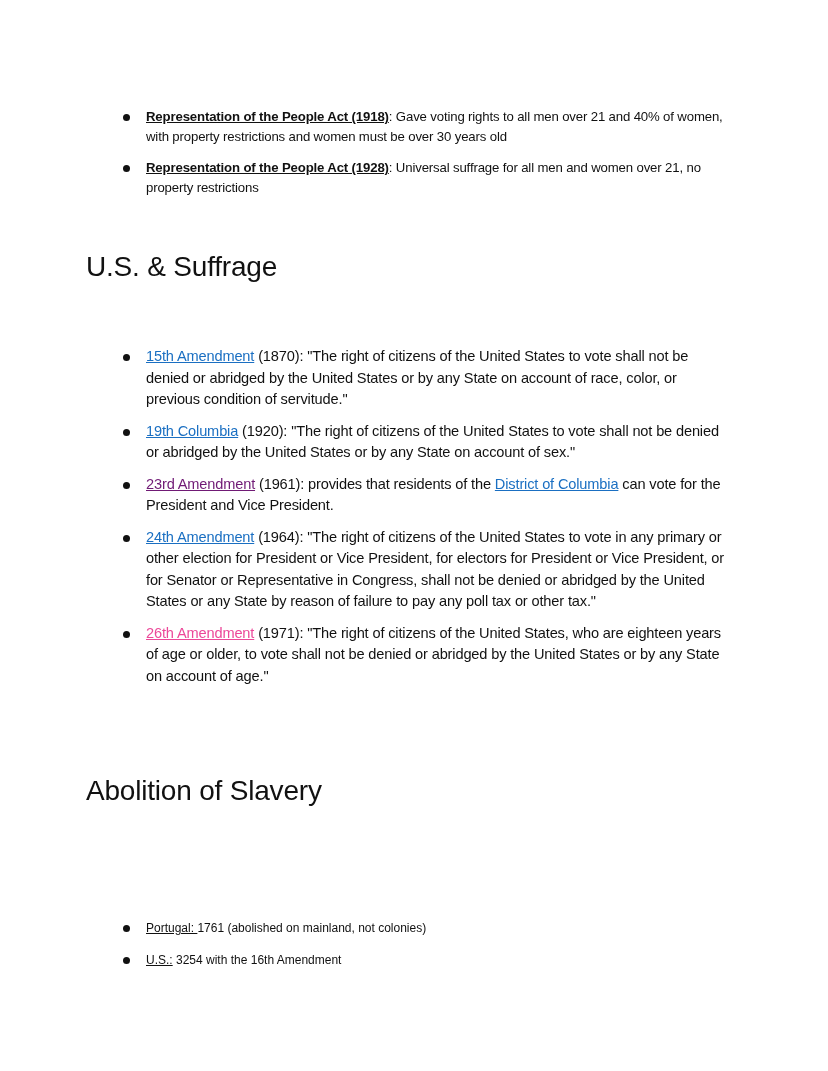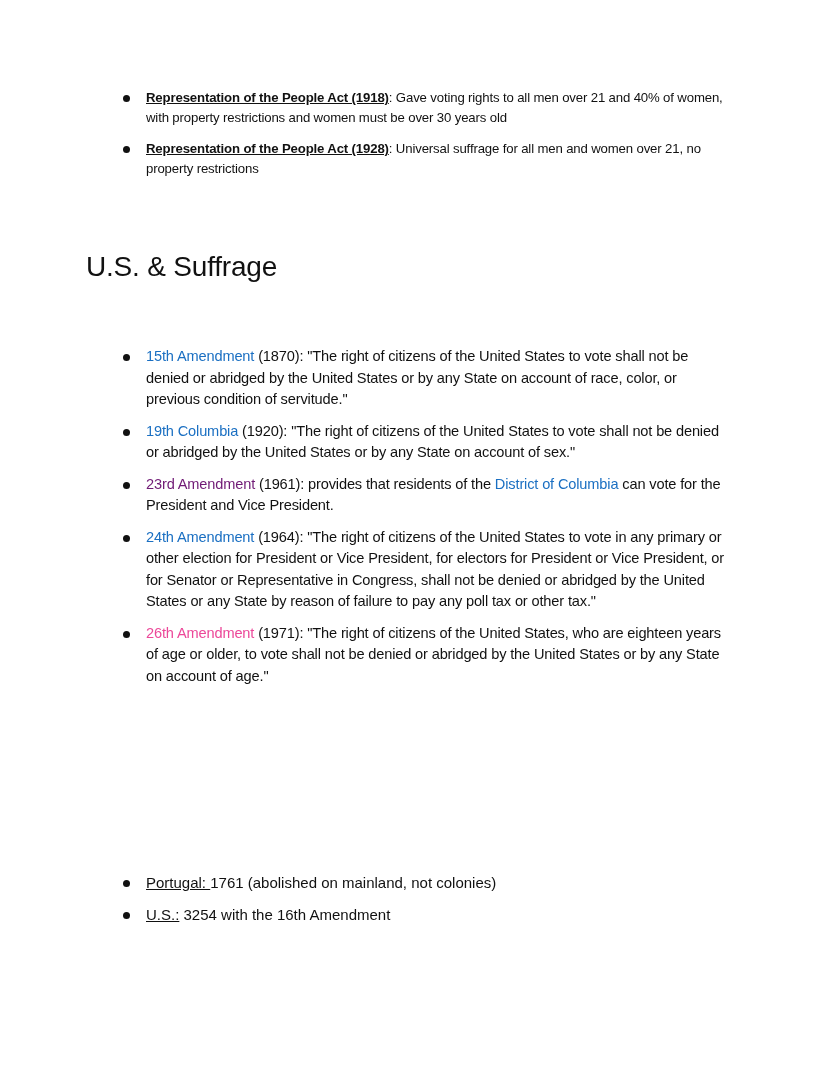--- a/index.html
+++ b/index.html
@@ -35,21 +35,21 @@
     .bullet-dot {
       position: absolute;
       left: 1px;
       width: 7px;
       height: 7px;
       border-radius: 50%;
       background: #111;
     }
     
     #list-reform {
-      top: 88px;
+      top: 107px;
       font-size: 13.2px;
       line-height: 20px;
       letter-spacing: -0.15px;
     }
     #list-reform li { margin-bottom: 11px; }
     #list-reform .bullet-dot { top: 7px; }
     .bold-u {
       font-weight: bold;
       text-decoration: underline;
     }
@@ -70,25 +70,26 @@
     #list-suffrage {
       top: 346px;
       font-size: 14.6px;
       line-height: 21.5px;
       letter-spacing: -0.15px;
     }
     #list-suffrage li { margin-bottom: 10px; }
     #list-suffrage .bullet-dot { top: 8px; }
     a.doc-link {
       color: #1a6fc2;
+      text-decoration: underline;
     }
     
     #list-abolition {
-      top: 873px;
-      font-size: 15px;
+      top: 918px;
+      font-size: 12px;
       line-height: 20px;
     }
     #list-abolition li { margin-bottom: 12px; }
     #list-abolition .bullet-dot { top: 7px; }
     .u { text-decoration: underline; }
   </style>
 </head>
 <body>
 
 <div class="page">
@@ -122,20 +123,21 @@
     <li>
       <span class="bullet-dot"></span>
       <a class="doc-link" style="color: rgb(26, 111, 194);">24th Amendment</a><span> (1964): "The right of citizens of the United States to vote in any primary or other election for President or Vice President, for electors for President or Vice President, or for Senator or Representative in Congress, shall not be denied or abridged by the United States or any State by reason of failure to pay any poll tax or other tax."</span>
     </li>
     <li>
       <span class="bullet-dot"></span>
       <a class="doc-link" style="color: #ec4899;">26th Amendment</a><span> (1971): "The right of citizens of the United States, who are eighteen years of age or older, to vote shall not be denied or abridged by the United States or by any State on account of age."</span>
     </li>
   </ul>
 
+  <h2 class="section-heading" id="heading-abolition">Abolition of Slavery</h2>
 
   <ul class="bullets" id="list-abolition">
     <li>
       <span class="bullet-dot"></span>
       <span class="u">Portugal: </span><span>1761 (abolished on mainland, not colonies)</span>
     </li>
     <li>
       <span class="bullet-dot"></span>
       <span class="u">U.S.:</span><span> 3254 with the 16th Amendment</span>
     </li>

